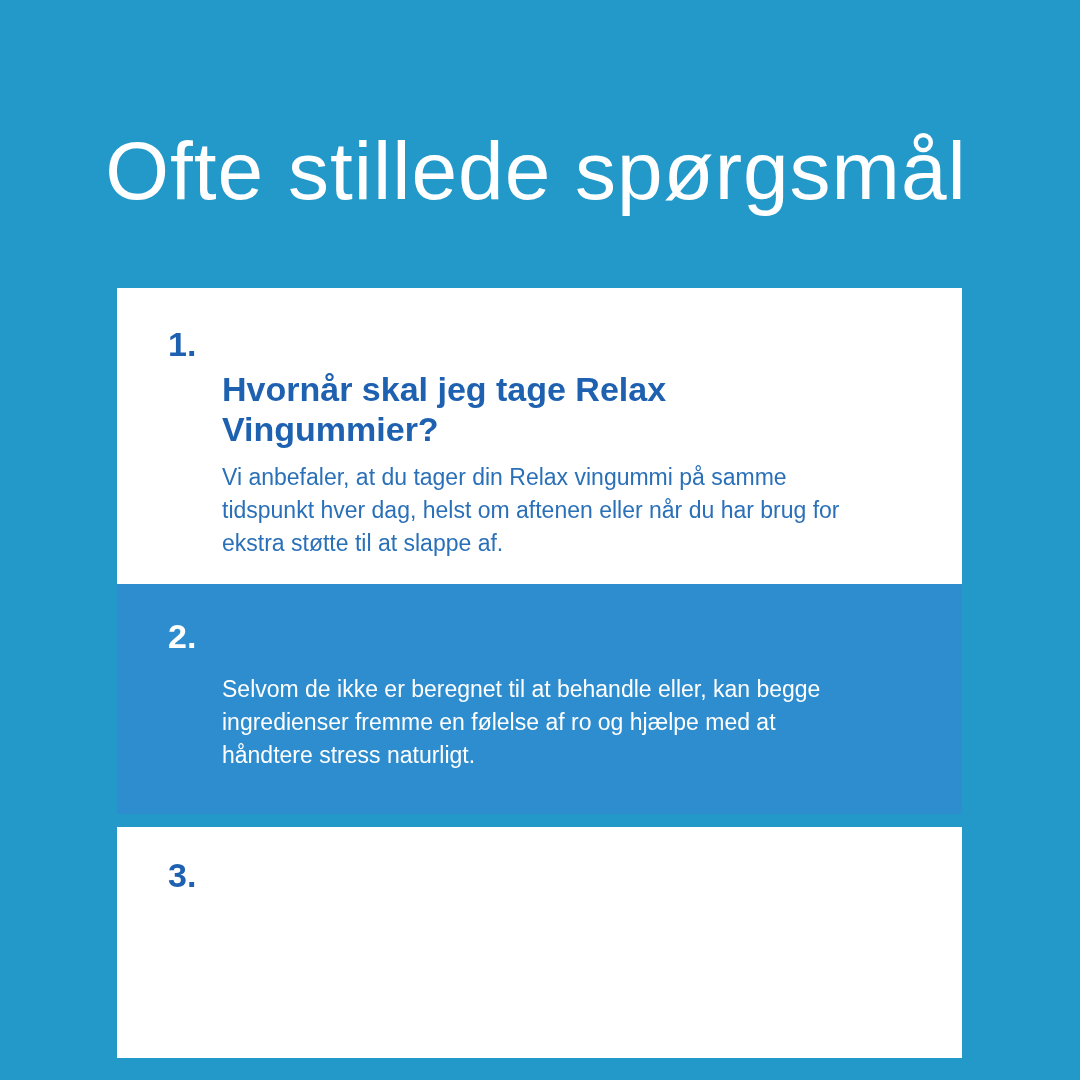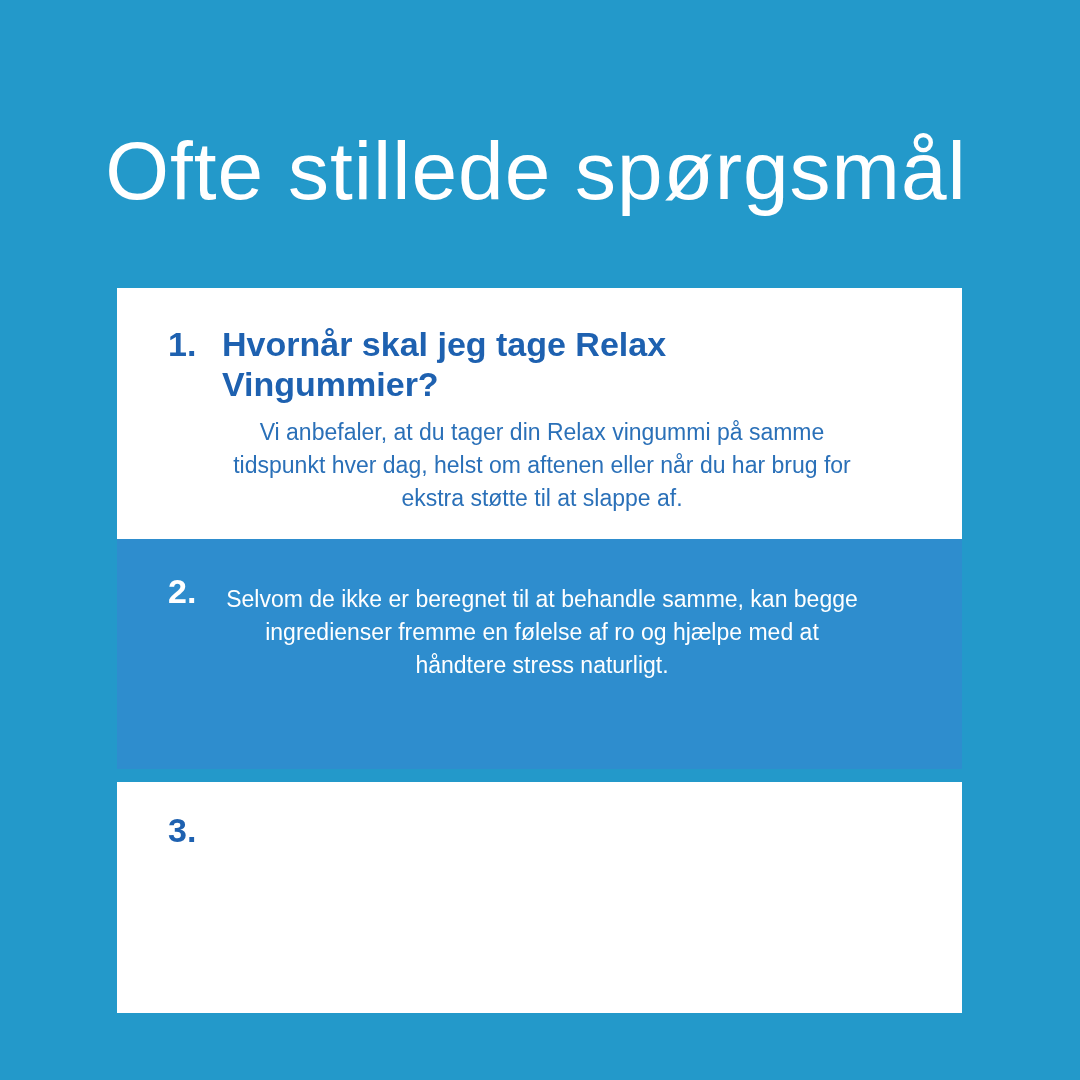--- a/index.html
+++ b/index.html
@@ -52,36 +52,35 @@
   .card--1 { min-height: 232px; }
   .card--2 { min-height: 230px; }
   .card--3 { min-height: 231px; margin-top: 13px; padding-top: 28px; }
   .num {
     flex: 0 0 54px;
     font-size: 34px;
     font-weight: 700;
     line-height: 40px;
     color: var(--heading-blue);
   }
-  .content { flex: 1 1 auto; }
+  .content { flex: 1 1 auto; margin-top: 45px; }
   .question {
     font-size: 34px;
     font-weight: 700;
     line-height: 40px;
     color: var(--heading-blue);
     max-width: 620px;
   }
   .answer {
     margin-top: 12px;
     font-size: 23px;
     font-weight: 400;
     line-height: 33px;
     color: var(--body-blue);
     max-width: 640px;
-    text-align: center;
   }
   .card--blue .num,
   .card--blue .question,
   .card--blue .answer {
     color: var(--on-blue);
   }
 </style>
 </head>
 <body>
 
@@ -95,21 +94,21 @@
       <div class="num">1.</div>
       <div class="content">
         <h2 class="question">Hvornår skal jeg tage Relax Vingummier?</h2>
         <p class="answer">Vi anbefaler, at du tager din Relax vingummi på samme tidspunkt hver dag, helst om aftenen eller når du har brug for ekstra støtte til at slappe af.</p>
       </div>
     </article>
 
     <article class="card card--blue card--2">
       <div class="num">2.</div>
       <div class="content">
-        <p class="answer">Selvom de ikke er beregnet til at behandle samme, kan begge ingredienser fremme en følelse af ro og hjælpe med at håndtere stress naturligt.</p>
+        <p class="answer">Selvom de ikke er beregnet til at behandle eller, kan begge ingredienser fremme en følelse af ro og hjælpe med at håndtere stress naturligt.</p>
       </div>
     </article>
 
     <article class="card card--light card--3">
       <div class="num">3.</div>
     </article>
 
   </section>
 </div>
 

